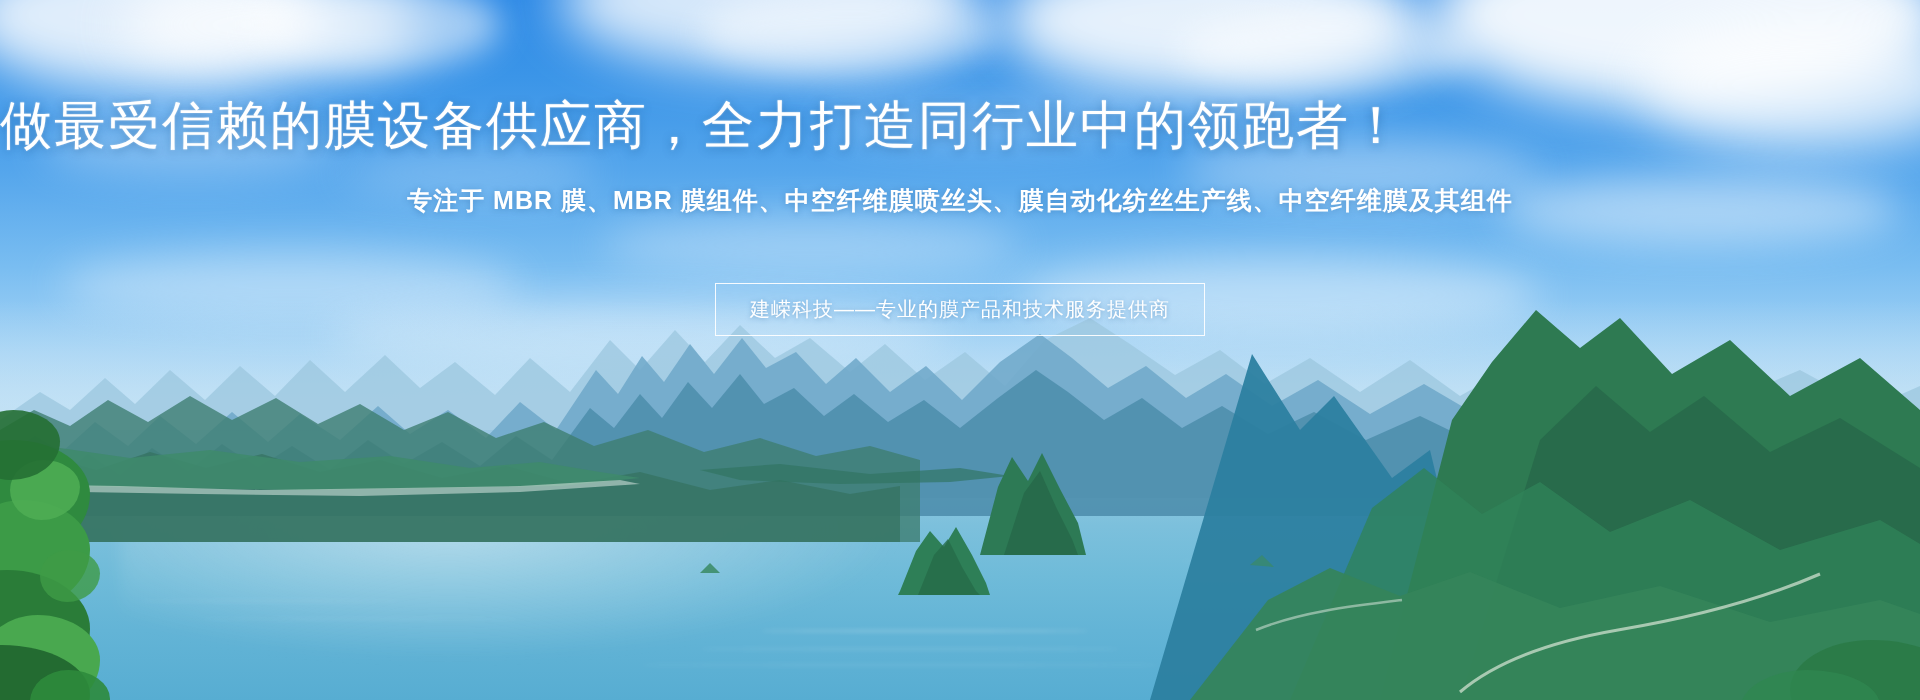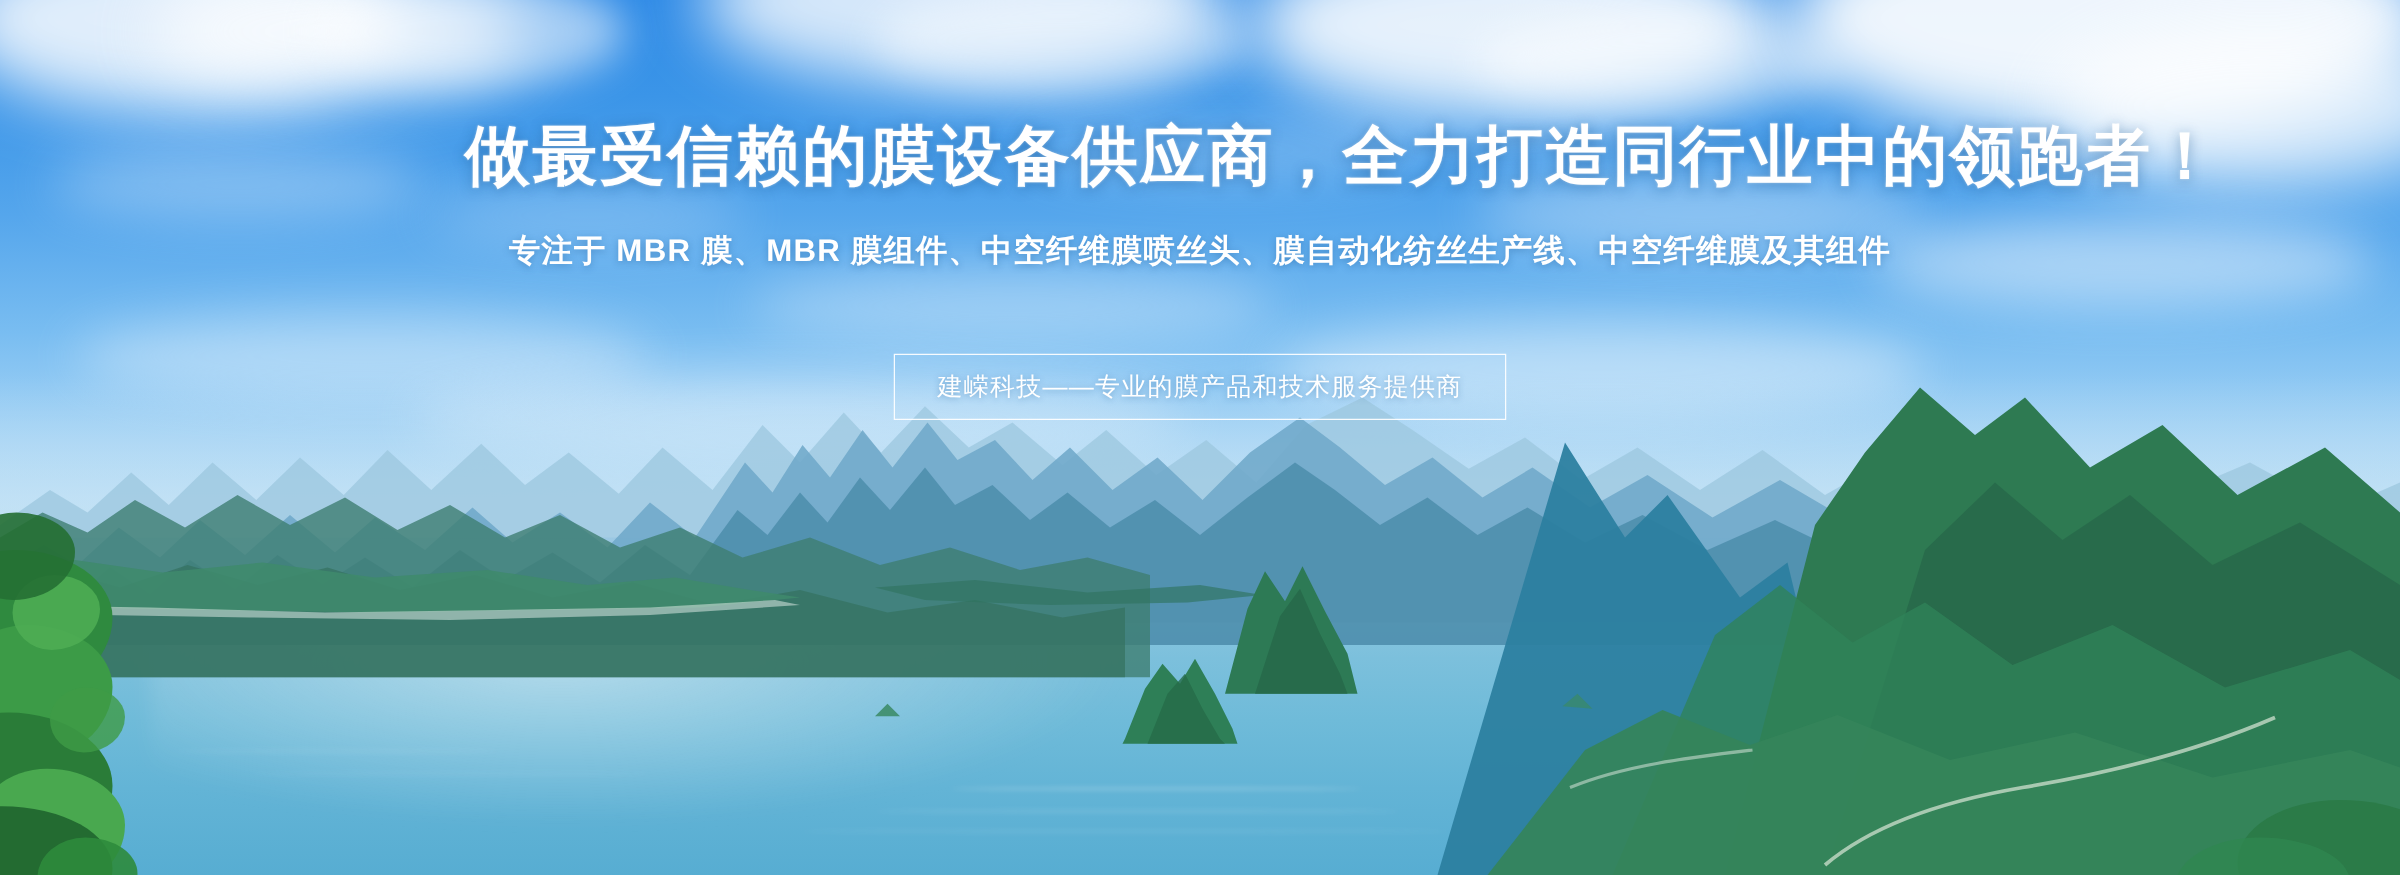--- a/index.html
+++ b/index.html
@@ -43,22 +43,22 @@
     position:absolute;background:rgba(255,255,255,.28);border-radius:50%;
     filter:blur(2px);height:2px;
   }
 
   
   .text-wrap{
     position:absolute;left:0;top:0;width:1920px;height:700px;
     z-index:30;pointer-events:none;
   }
   .headline{
-    position:absolute;left:0;top:96px;width:1776px;text-align:right;
-    font-size:52px;font-weight:bold;color:#ffffff;letter-spacing:2px;
+    position:absolute;left:0;top:96px;width:1776px;text-align:left;
+    font-size:52px;font-weight:normal;color:#ffffff;letter-spacing:2px;
     line-height:1.15;
     text-shadow:0 2px 10px rgba(20,80,140,.45),0 0 2px rgba(255,255,255,.6);
     white-space:nowrap;
   }
   .subline{
     position:absolute;left:0;top:184px;width:1920px;text-align:center;
     font-size:25px;color:#ffffff;letter-spacing:1px;font-weight:700;
     text-shadow:0 1px 6px rgba(30,90,150,.40);
     white-space:nowrap;
   }

